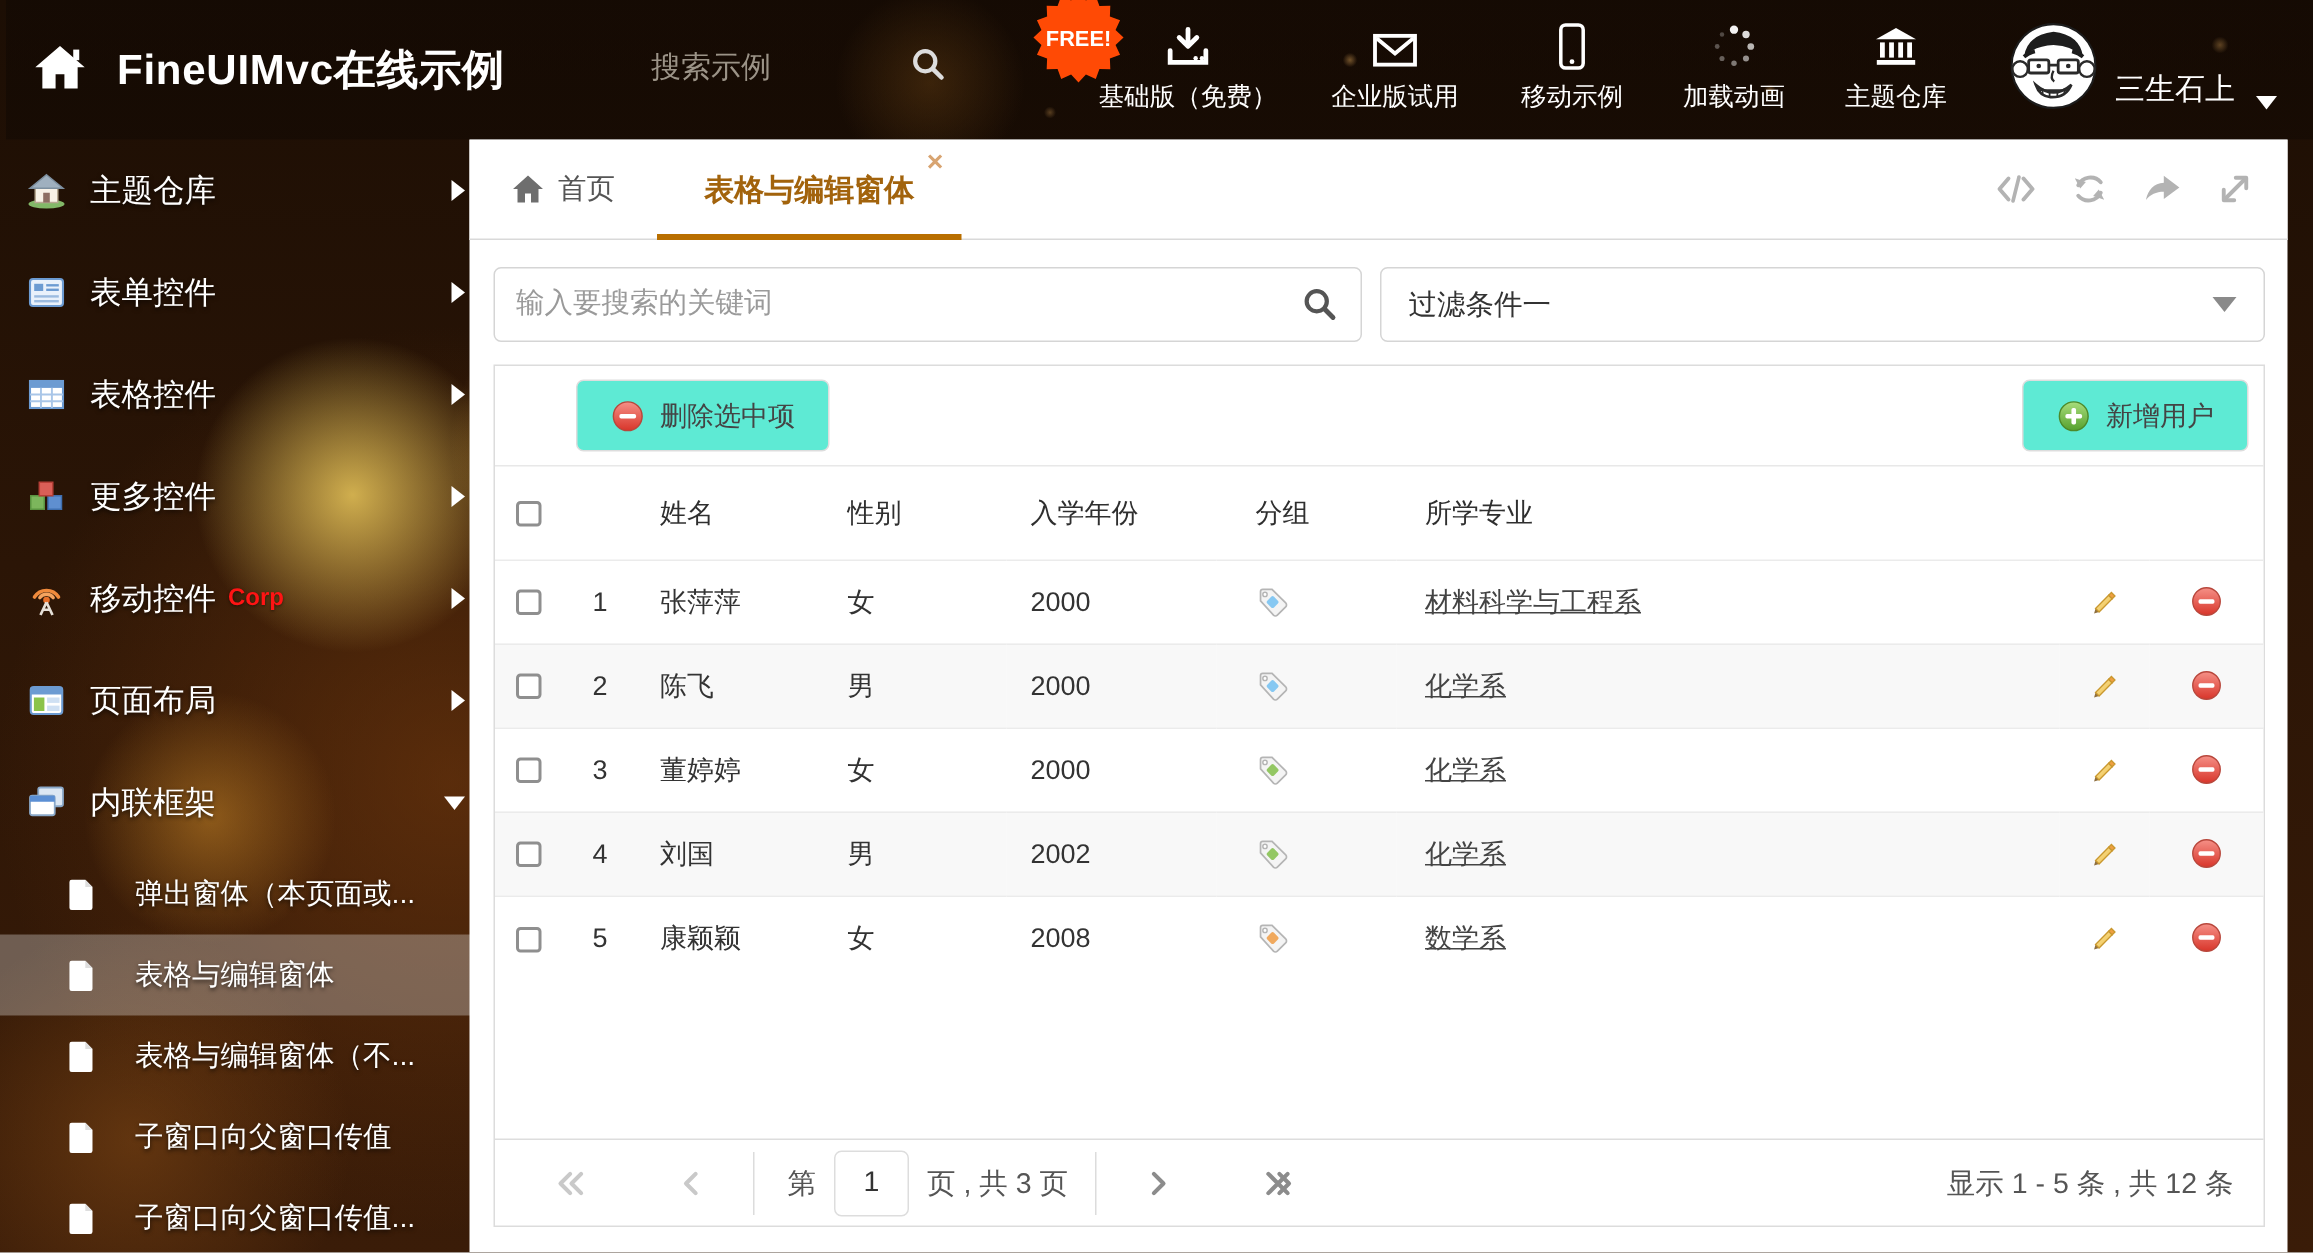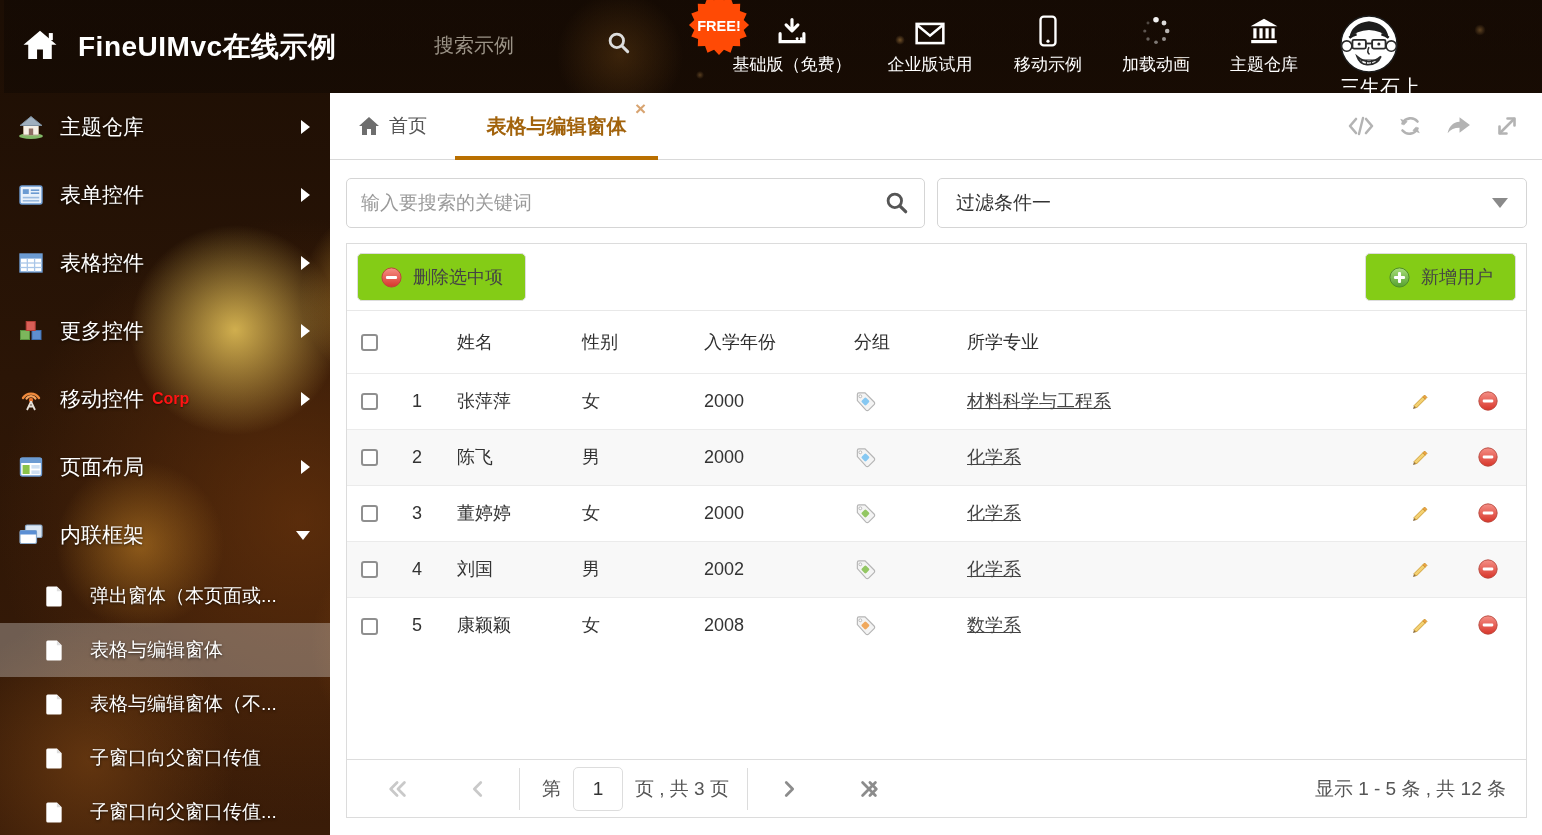--- a/index.html
+++ b/index.html
@@ -32,42 +32,42 @@
   .hdr-search-input { position:absolute; left:430px; top:28px; width:160px; height:34px;
     background:transparent; border:none; outline:none; color:#eee; font-size:20px; }
   .hdr-search-input::placeholder { color:#9b9387; }
   .hdr-search-icon { position:absolute; left:602px; top:30px; width:26px; height:26px; }
   .hdr-nav { position:absolute; left:723px; top:13px; display:flex; gap:18px; }
   .hdr-nav-item { display:flex; flex-direction:column; align-items:center; gap:6px; cursor:pointer; }
   .hdr-nav-item .ico { height:34px; display:flex; align-items:flex-end; }
   .hdr-nav-item .lbl { font-size:17px; color:#fff; white-space:nowrap; }
   .w-130{width:130px;} .w-110{width:110px;} .w-90{width:90px;}
   .free-badge { position:absolute; left:684px; top:-6px; width:62px; height:62px; z-index:6; }
-  .user { position:absolute; left:1336px; top:15px; display:flex; align-items:flex-start; gap:1px;flex-direction:column; }
+  .user { position:absolute; left:1336px; top:15px; display:flex; align-items:flex-end; gap:12px; }
   .user-name { font-size:20px; color:#fff; }
   .caret-down-w { width:0; height:0; border-top:9px solid #fff;
     border-left:7px solid transparent; border-right:7px solid transparent; margin-left:2px; }
 
   
   .sidebar { position:absolute; left:0; top:93px; width:330px; height:742px; z-index:4; color:#fff; }
   .side-item { height:68px; display:flex; align-items:center; padding:0 20px 0 18px; cursor:pointer; }
   .side-item .lbl { margin-left:16px; font-size:21px; text-shadow:0 1px 3px rgba(0,0,0,.7); }
   .side-item .corp { margin-left:8px; font-size:16px; color:#ff1414; font-weight:bold;
     text-shadow:0 1px 2px rgba(0,0,0,.5); }
   .side-item .arr { margin-left:auto; }
   .arr-r { width:0; height:0; border-left:9px solid #fff;
     border-top:7px solid transparent; border-bottom:7px solid transparent; }
   .arr-d { width:0; height:0; border-top:9px solid #fff;
     border-left:7px solid transparent; border-right:7px solid transparent; }
   .side-sub { height:54px; display:flex; align-items:center; padding:0 20px 0 44px; cursor:pointer; }
   .side-sub .lbl { margin-left:25px; font-size:19px; text-shadow:0 1px 3px rgba(0,0,0,.7); white-space:nowrap; }
   .side-sub.selected { background:rgba(235,235,235,.33); }
 
   
-  .main { position:absolute; left:330px; top:93px; width:1212px; height:742px; background:#fff; z-index:4; }
+  .main { position:absolute; left:313px; top:93px; width:1212px; height:742px; background:#fff; z-index:4; }
 
   .tabbar { position:relative; height:67px; border-bottom:1px solid #d9d9d9; background:#fff; }
   .tab-home { position:absolute; left:28px; top:0; height:66px; display:flex; align-items:center;
     gap:9px; cursor:pointer; }
   .tab-home .lbl { font-size:19px; color:#555; }
   .tab-active { position:absolute; left:125px; top:0; width:203px; height:67px; display:flex;
     align-items:center; justify-content:center; cursor:pointer; }
   .tab-active .lbl { font-size:20px; font-weight:bold; color:#a2630c; }
   .tab-active .underline { position:absolute; left:0; right:0; bottom:0; height:4px; background:#b96f00; }
   .tab-close { position:absolute; top:6px; right:12px; font-size:19px; font-weight:bold;
@@ -83,23 +83,23 @@
   .select-box { position:absolute; left:607px; top:18px; width:590px; height:50px; background:#fff;
     border:1px solid #d5d5d5; border-radius:5px; display:flex; align-items:center; padding:0 18px; cursor:pointer; }
   .select-box .val { flex:1; font-size:19px; color:#333; }
   .caret-down-g { width:0; height:0; border-top:10px solid #8a8a8a;
     border-left:8px solid transparent; border-right:8px solid transparent; }
 
   .panel { position:absolute; left:16px; top:150px; width:1181px; height:575px;
     border:1px solid #dcdcdc; background:#fff; display:flex; flex-direction:column; }
   .panel-toolbar { height:67px; border-bottom:1px solid #e8e8e8; display:flex; align-items:center;
     justify-content:space-between; padding:0 10px; }
-  .btn { height:48px; background:#84cc16; border:1px solid #ddd; border-radius:5px; display:flex;
+  .btn { height:48px; background:#5eead4; border:1px solid #ddd; border-radius:5px; display:flex;
     align-items:center; gap:10px; padding:0 22px; font-size:18px; color:#444; cursor:pointer;
-    font-family:"Liberation Sans", sans-serif; }
+    font-family:"Liberation Sans", sans-serif;margin-left:44px; }
 
   table.grid { width:100%; border-collapse:collapse; table-layout:fixed; }
   .grid th { height:62px; font-size:18px; font-weight:normal; color:#2f2f2f; text-align:left; }
   .grid td { height:56px; font-size:18px; color:#333; }
   .grid tbody tr { border-top:1px solid #ebebeb; }
   .grid tbody tr:nth-child(even) { background:#f8f8f8; }
   .c-check { padding-left:14px; }
   .c-idx  { text-align:center; }
   .c-name { padding-left:14px; }
   .c-gender { padding-left:19px; }

